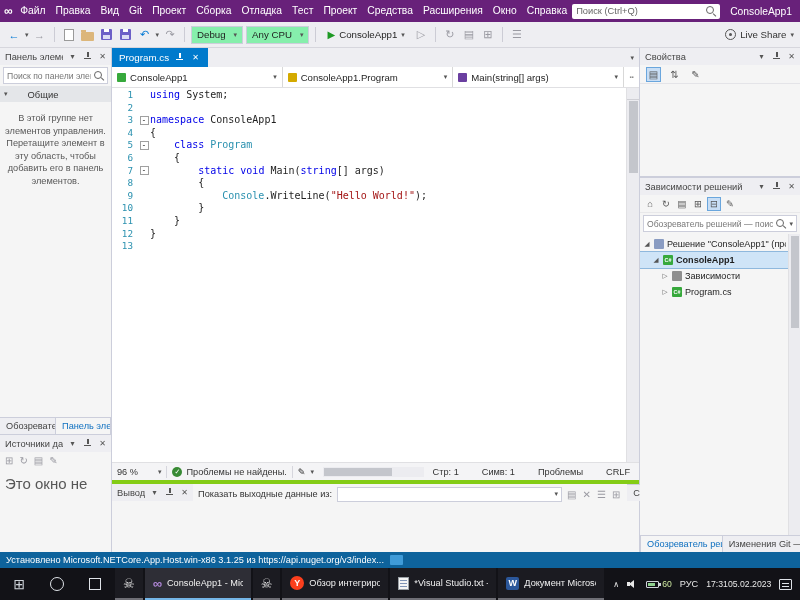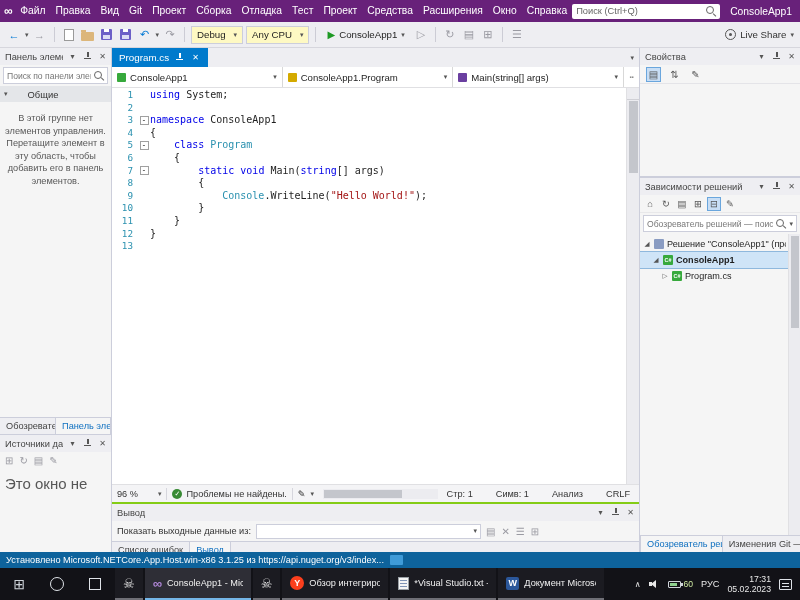--- a/index.html
+++ b/index.html
@@ -16,21 +16,21 @@
 .tb-search input::placeholder{color:#666}
 .tb-title{margin:0 8px 0 10px;font-size:10.3px;white-space:nowrap}
 
 
 .toolbar{height:26px;background:#eeeef2;display:flex;align-items:center;padding:0 6px;gap:3px;border-bottom:1px solid #d6d6dd;flex:0 0 auto}
 .tb-icon{min-width:16px;height:18px;display:flex;align-items:center;justify-content:center;font-size:11px;color:#414141}
 .tb-icon.blue{color:#0078d4}
 .tb-icon.dim{color:#9a9aa2}
 .chev{font-size:7px;color:#555}
 .tb-sep{width:1px;height:15px;background:#ccccd5;margin:0 3px}
-.tb-combo{display:flex;align-items:center;border:1px solid #cccedb;background:#fef9c3;height:18px;padding:0 5px;gap:8px;font-size:9.7px}
+.tb-combo{display:flex;align-items:center;border:1px solid #cccedb;background:#86efac;height:18px;padding:0 5px;gap:8px;font-size:9.7px}
 .run-button{display:flex;align-items:center;gap:4px;height:20px;padding:0 5px;font-size:9.7px}
 .run-play{color:#1d9924;font-size:10px}
 .live-share{margin-left:auto;display:flex;align-items:center;gap:4px;font-size:9.7px;color:#333}
 .ls-icon{width:11px;height:11px;border:1.3px solid #555;border-radius:50%;position:relative}
 .ls-icon::after{content:"";position:absolute;left:3px;top:3px;width:3px;height:3px;border-radius:50%;background:#555}
 
 
 .icon-search{width:10px;height:10px;position:relative;flex:0 0 auto}
 .icon-search::before{content:"";position:absolute;left:0;top:0;width:6px;height:6px;border:1.3px solid #666;border-radius:50%}
 .icon-search::after{content:"";position:absolute;left:6.5px;top:6.5px;width:4px;height:1.4px;background:#666;transform:rotate(45deg);transform-origin:left center}
@@ -96,21 +96,21 @@
 
 .editor-status{height:18px;background:#f4f4f6;display:flex;align-items:center;flex:0 0 auto;border-top:1px solid #e0e0e3;font-size:9.2px;color:#333;gap:5px;padding:0 5px}
 .zoom-combo{display:flex;gap:20px;align-items:center}
 .health{display:flex;align-items:center;gap:4px}
 .health-dot{width:10px;height:10px;border-radius:50%;background:#388a34;color:#fff;font-size:7px;display:flex;align-items:center;justify-content:center}
 .mini-sep{width:1px;height:12px;background:#d6d6dd}
 .h-scroll{flex:1;height:10px;background:#ececf0;position:relative;margin:0 4px}
 .h-thumb{position:absolute;left:1px;top:1px;height:8px;width:68%;background:#c4c6cc}
 .pos-info{display:flex;gap:23px;padding-right:4px}
 
-.output-panel{height:50px;flex:0 0 auto;border-top:2px solid #84cc16;background:#f5f5f5;display:flex;flex-direction:column}
+.output-panel{height:72px;flex:0 0 auto;border-top:4px solid #84cc16;background:#f5f5f5;display:flex;}
 .out-controls{height:20px;display:flex;align-items:center;gap:5px;padding:0 5px;font-size:9.2px;color:#333;flex:0 0 auto}
 .out-combo{width:225px;height:15px;background:#fff;border:1px solid #cccedb;display:flex;align-items:center;justify-content:flex-end;padding:0 3px;color:#555}
 .out-icons{display:flex;gap:6px;color:#9a9aa2;font-size:10px}
 .out-content{flex:1;background:#fff;margin:0 1px}
 
 
 .right-col{width:160px;flex:0 0 auto;display:flex;flex-direction:column;background:#f5f5f5}
 .props{height:130px;flex:0 0 auto;display:flex;flex-direction:column;border-bottom:2px solid #cccedb}
 .props-toolbar{height:19px;display:flex;align-items:center;gap:6px;padding:0 6px;color:#555;font-size:10px;border-bottom:1px solid #e4e4e8;flex:0 0 auto}
 .ptb-icon{min-width:15px;height:15px;display:flex;align-items:center;justify-content:center}
@@ -158,21 +158,21 @@
 .tray-chevron{font-size:8px;color:#e8e8e8}
 .speaker{width:11px;height:10px;position:relative}
 .speaker::before{content:"";position:absolute;left:0;top:3px;width:3px;height:4px;background:#e8e8e8}
 .speaker::after{content:"";position:absolute;left:2px;top:1px;border-top:4px solid transparent;border-bottom:4px solid transparent;border-right:5px solid #e8e8e8}
 .battery{display:flex;align-items:center;gap:3px}
 .battery-body{width:13px;height:7px;border:1px solid #cfd4da;border-radius:1px;position:relative}
 .battery-body::before{content:"";position:absolute;left:1px;top:1px;bottom:1px;width:7px;background:#8fd18f}
 .battery-body::after{content:"";position:absolute;right:-3px;top:1.5px;width:2px;height:3px;background:#cfd4da}
 .battery-pct{font-size:8.6px;color:#cde8a0}
 .tray-lang{font-size:9.2px}
-.tray-clock{display:flex;flex-direction:column;align-items:flex-end;justify-content:flex-start;font-size:8.7px;line-height:10px}
+.tray-clock{display:flex;align-items:flex-end;justify-content:flex-start;font-size:8.7px;line-height:10px}
 .action-center{width:13px;height:11px;border:1.2px solid #dfe3e8;border-radius:1px;position:relative}
 .action-center::after{content:"";position:absolute;left:2px;top:3px;right:2px;height:1px;background:#dfe3e8;box-shadow:0 3px 0 #dfe3e8}
 </style>
 </head>
 <body>
 
 <div class="titlebar">
   <span class="vs-logo">∞</span>
   <div class="menu-bar" id="menu-items">
       <div class="menu-item">Файл</div>
@@ -415,21 +415,21 @@
       </span>
       <span class="mini-sep"></span>
       <span>✎</span>
       <span class="chev">▾</span>
       <span class="h-scroll">
           <span class="h-thumb"></span>
         </span>
       <span class="pos-info">
         <span>Стр: 1</span>
         <span>Симв: 1</span>
-        <span>Анализ</span>
+        <span>Проблемы</span>
         <span>CRLF</span>
       </span>
     </div>
     <div class="output-panel">
       <div class="tw-header">
         <span class="tw-title">Вывод</span>
         <span class="tw-hicon">▾</span>
         <span class="tw-hicon">
             <span class="icon-pin"></span>
           </span>
@@ -501,20 +501,25 @@
               <span class="ticon ticon-solution"></span>
               <span class="tree-label">Решение "ConsoleApp1" (проекты: 1 из 1)</span>
             </div>
             <div class="tree-row selected" style="padding-left: 12px;">
               <span class="expander">◢</span>
               <span class="ticon ticon-csproj">C#</span>
               <span class="tree-label">ConsoleApp1</span>
             </div>
             <div class="tree-row" style="padding-left: 21px;">
               <span class="expander">▷</span>
+              <span class="ticon ticon-dependencies"></span>
+              <span class="tree-label">Зависимости</span>
+            </div>
+            <div class="tree-row" style="padding-left: 21px;">
+              <span class="expander">▷</span>
               <span class="ticon ticon-csfile">C#</span>
               <span class="tree-label">Program.cs</span>
             </div>
           </div>
         <div class="se-scroll">
             <div class="se-thumb"></div>
           </div>
       </div>
     </div>
     <div class="tw-tabs">

